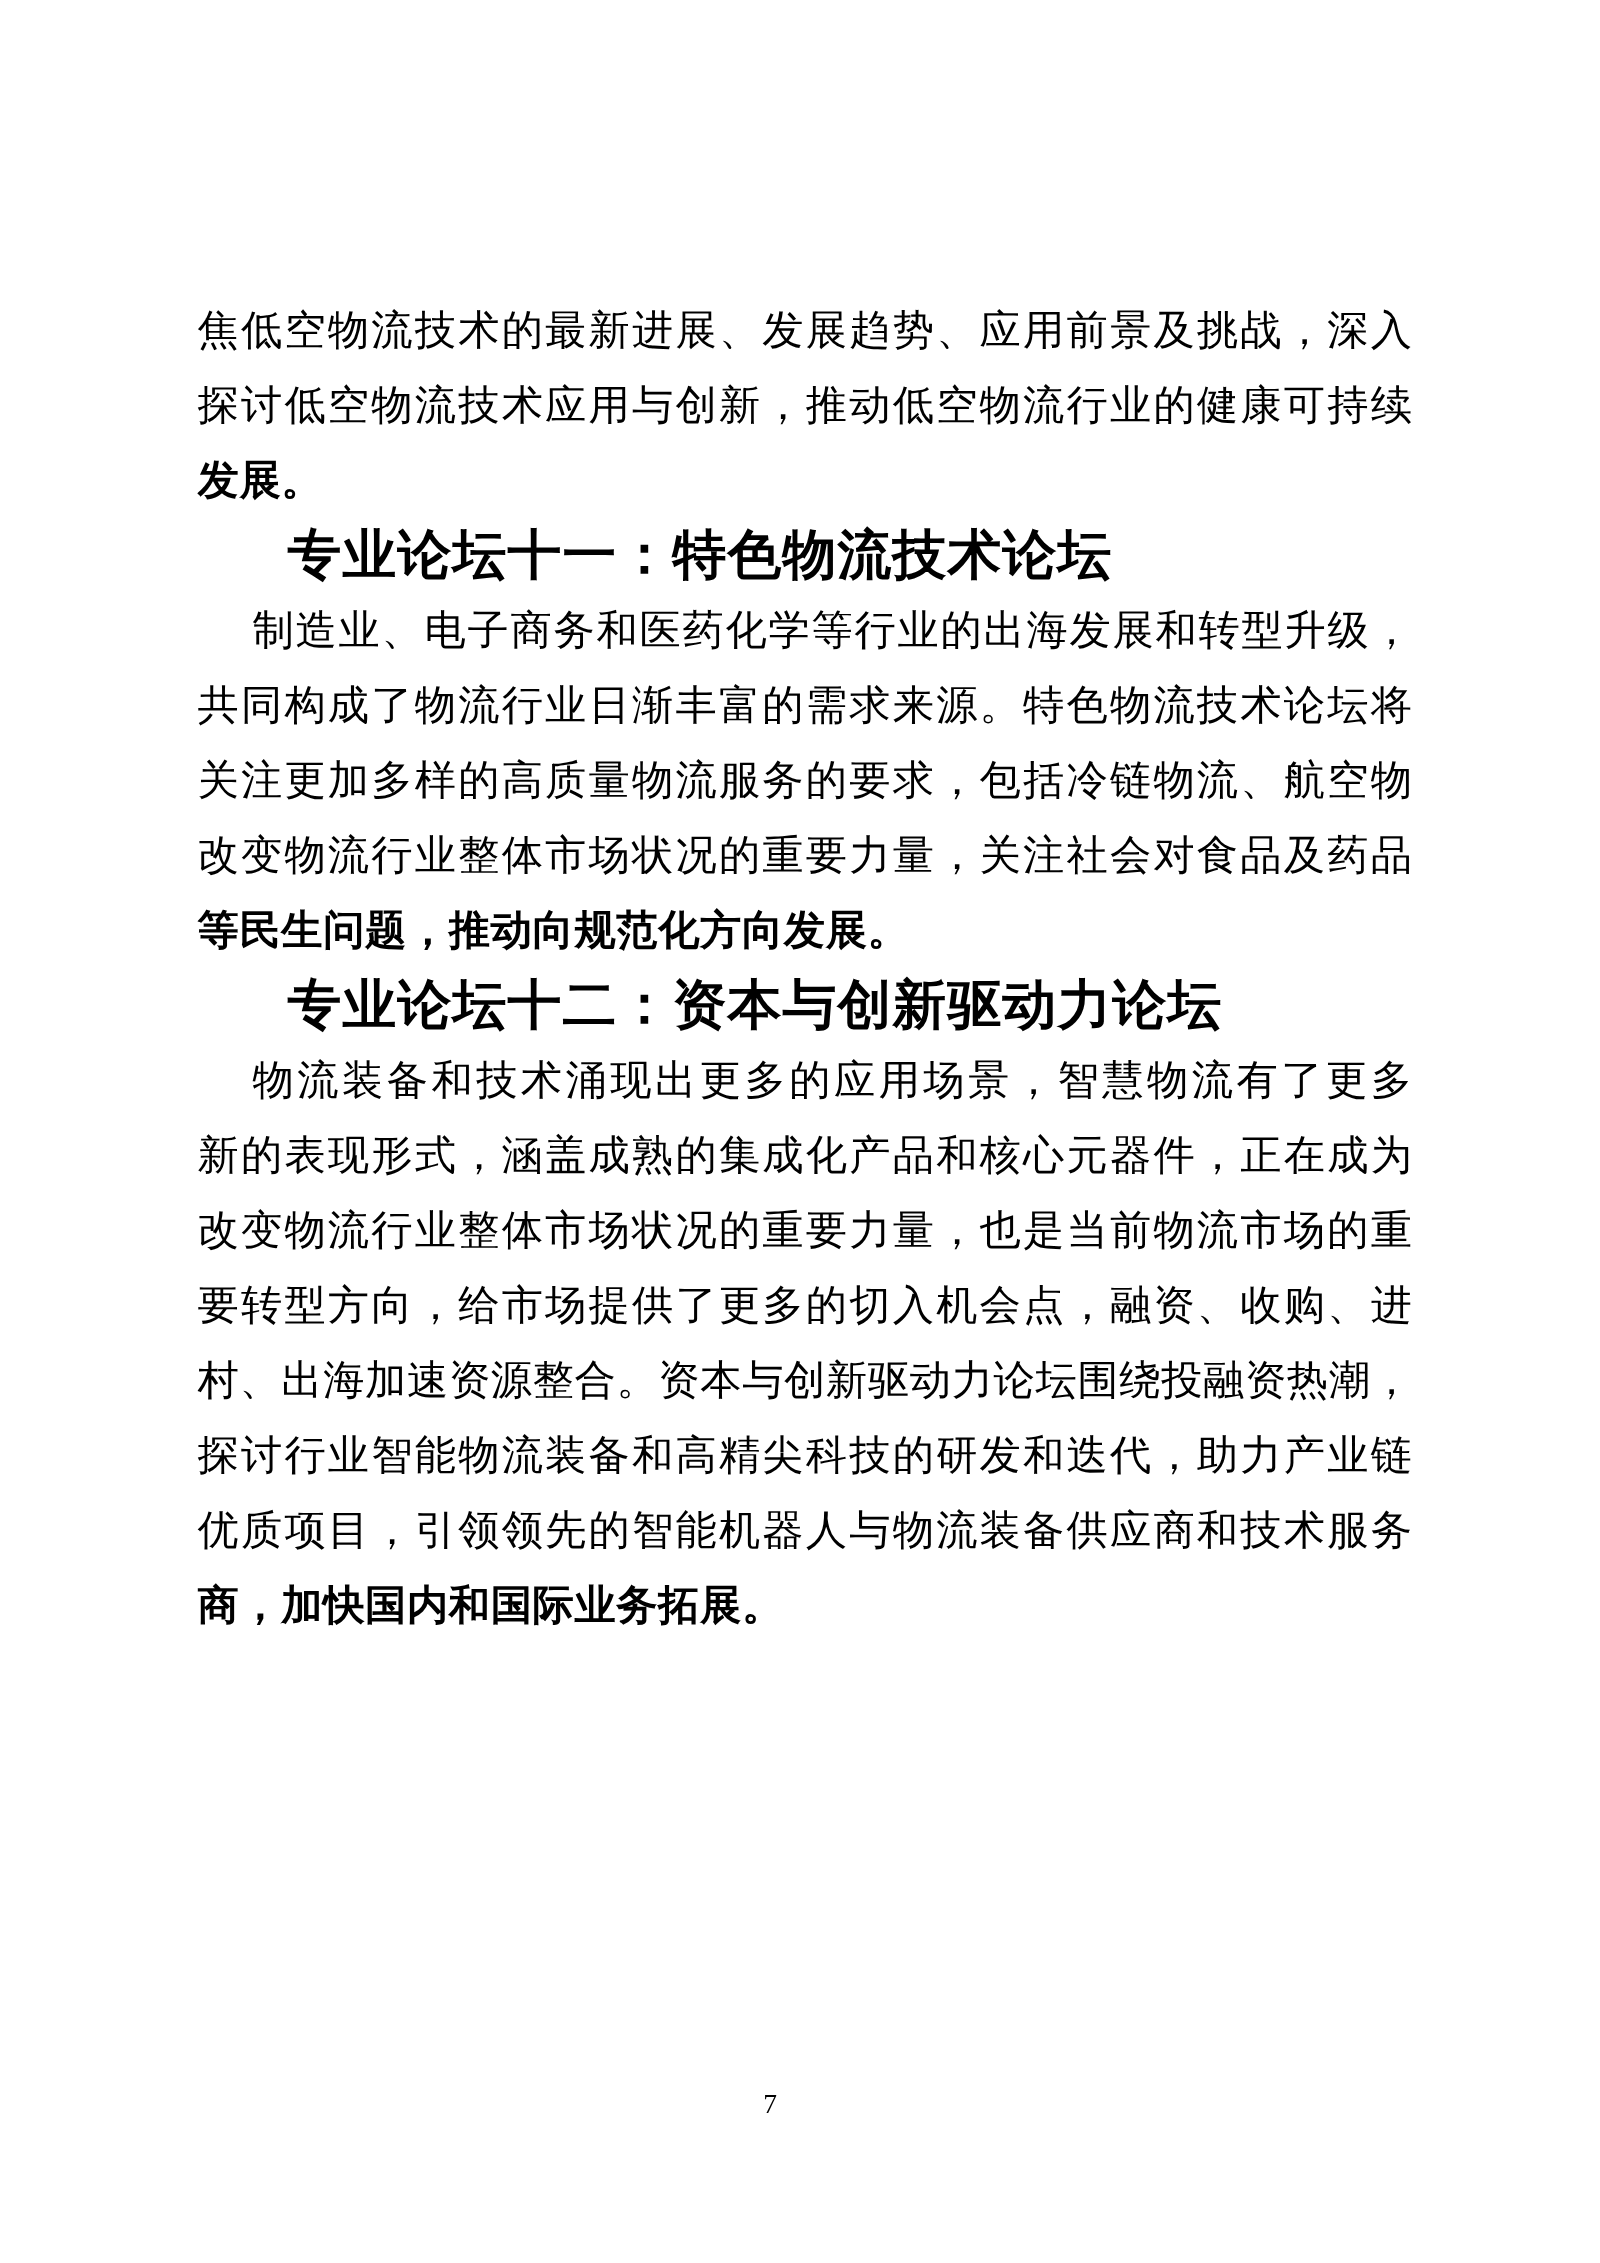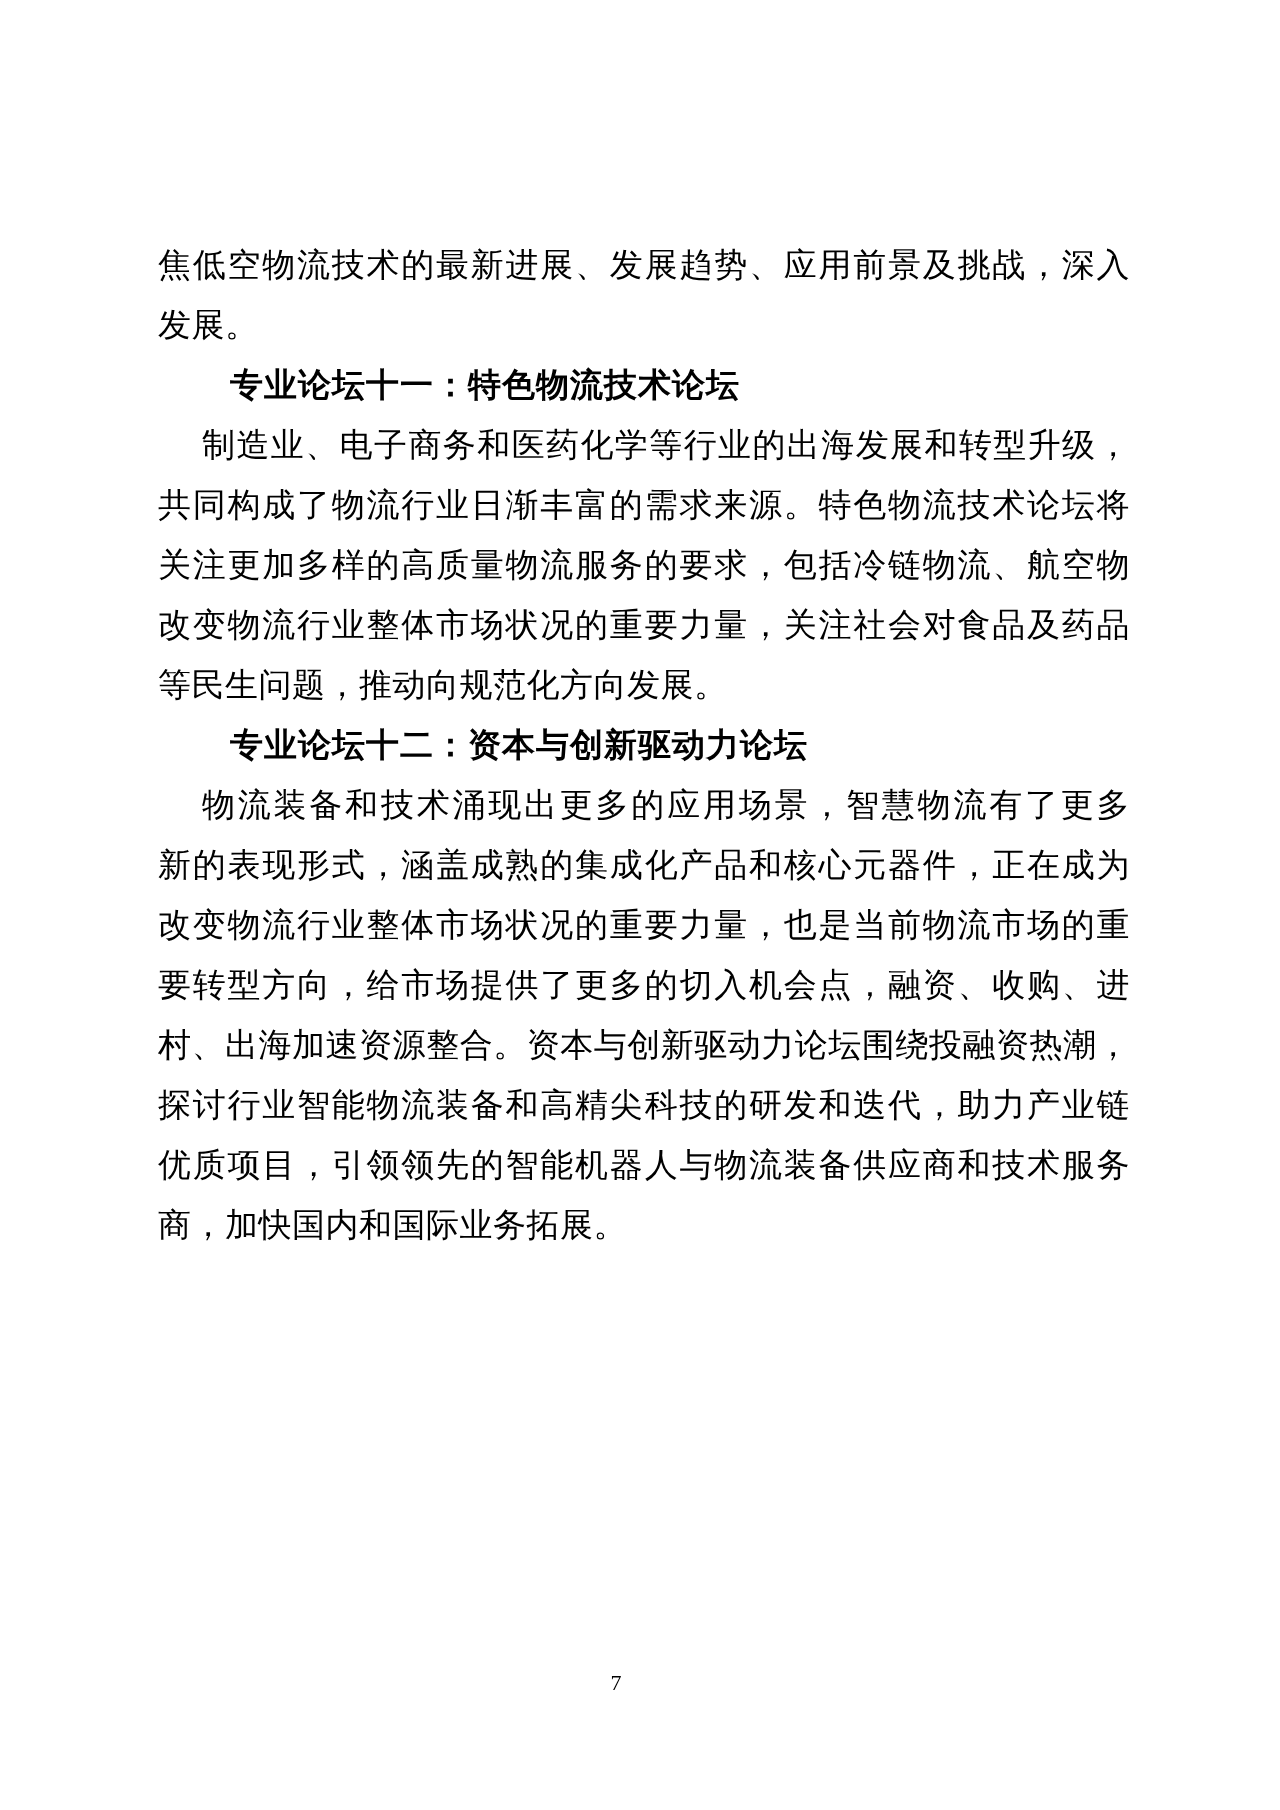--- a/index.html
+++ b/index.html
@@ -29,28 +29,29 @@
     white-space: nowrap;
     text-align: justify;
     text-align-last: justify;
     text-justify: inter-character;
     letter-spacing: 0.5px;
     overflow: hidden;
   }
   .para .line.last {
     text-align: center;
     text-align-last: left;
+    font-weight: bold;
   }
   .para.indent .line:first-child {
     text-indent: 44px;
   }
   .heading {
     height: 60px;
     line-height: 60px;
-    font-size: 33px;
+    font-size: 43px;
     font-weight: bold;
     padding-left: 72px;
     letter-spacing: 1px;
     white-space: nowrap;
   }
   .page-number {
     position: absolute;
     top: 1668px;
     left: 0;
     width: 100%;
@@ -61,20 +62,21 @@
   }
 </style>
 </head>
 <body>
 
 <div class="page">
   <div class="content">
 
     <div class="para">
         <div class="line">焦低空物流技术的最新进展、发展趋势、应用前景及挑战，深入</div>
+        <div class="line">探讨低空物流技术应用与创新，推动低空物流行业的健康可持续</div>
         <div class="line last">发展。</div>
       </div>
 
     <div class="heading">专业论坛十一：特色物流技术论坛</div>
 
     <div class="para indent">
         <div class="line">制造业、电子商务和医药化学等行业的出海发展和转型升级，</div>
         <div class="line">共同构成了物流行业日渐丰富的需求来源。特色物流技术论坛将</div>
         <div class="line">关注更加多样的高质量物流服务的要求，包括冷链物流、航空物</div>
         <div class="line">改变物流行业整体市场状况的重要力量，关注社会对食品及药品</div>

